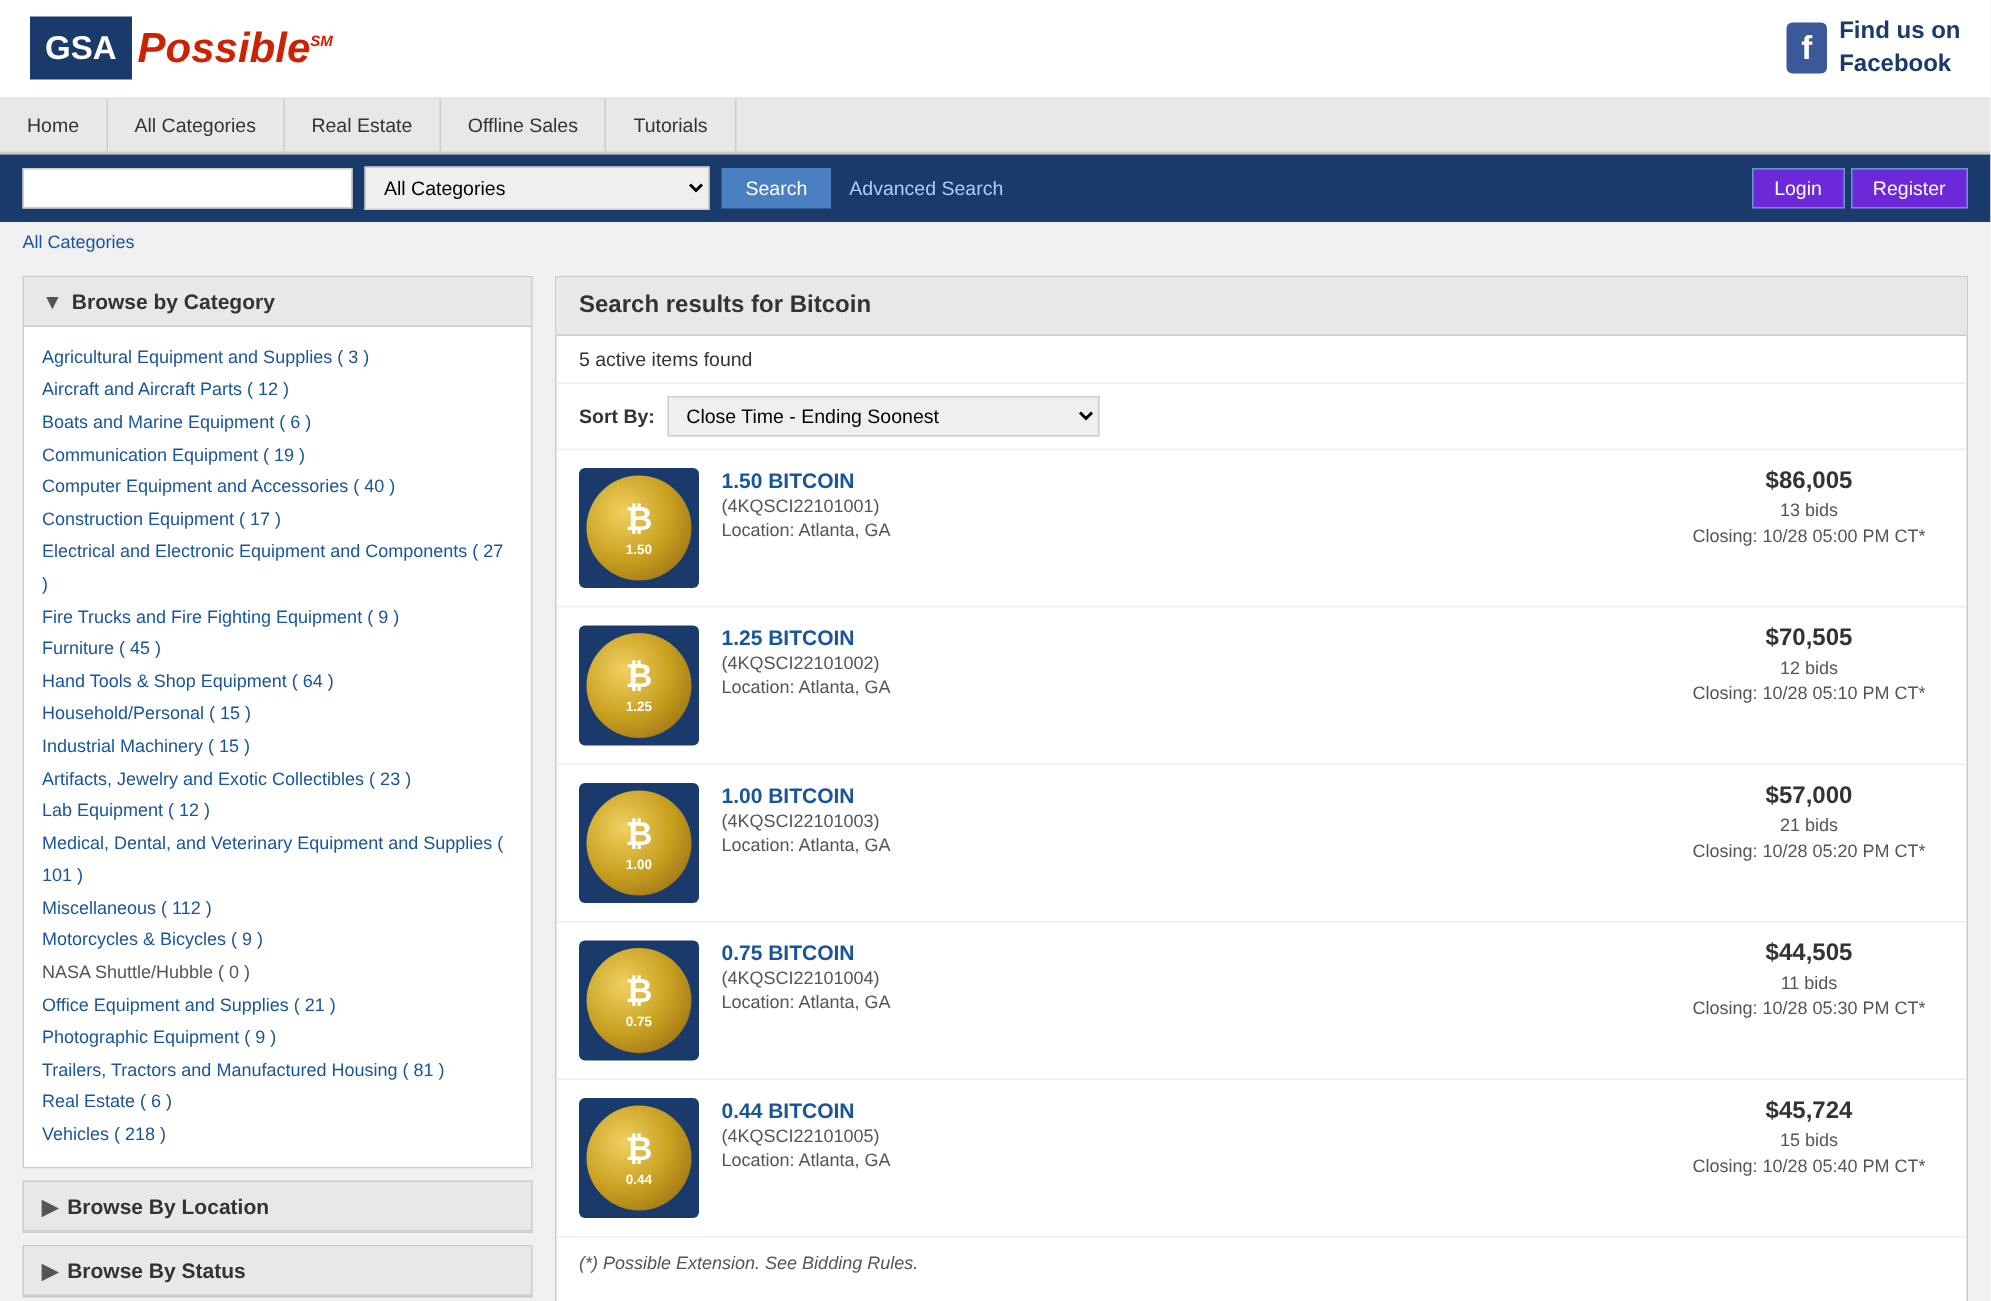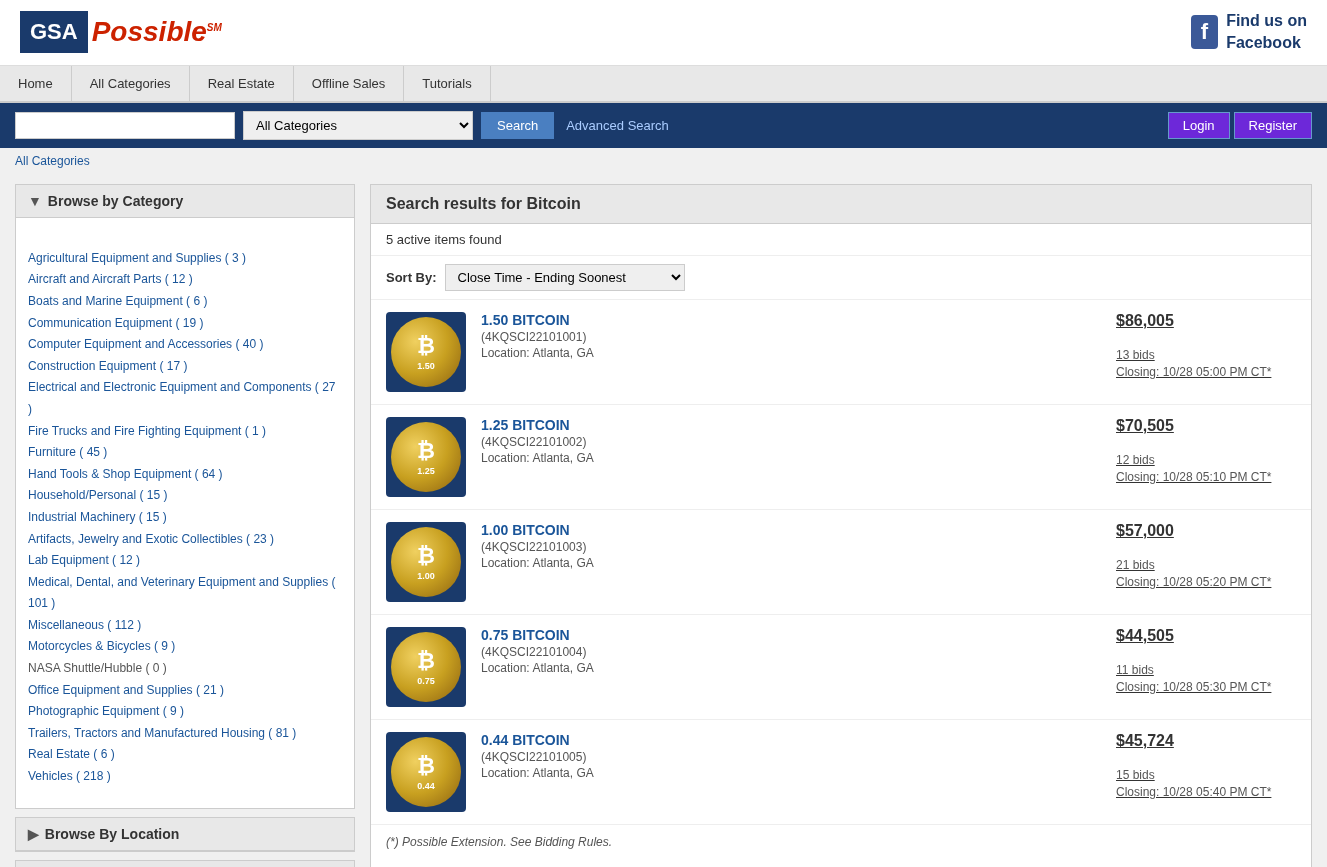--- a/index.html
+++ b/index.html
@@ -34,45 +34,45 @@
     #breadcrumb a { color: #1a5599; text-decoration: none; }
 
     
     #main { display: flex; padding: 10px 15px; gap: 15px; background: #f0f0f0; }
 
     
     #sidebar { width: 340px; flex-shrink: 0; }
     .sidebar-section { background: #fff; border: 1px solid #ccc; margin-bottom: 8px; }
     .sidebar-header { background: #e8e8e8; padding: 8px 12px; font-weight: bold; font-size: 14px; display: flex; align-items: center; gap: 6px; cursor: pointer; border-bottom: 1px solid #ccc; }
     .sidebar-header .arrow { color: #555; }
-    .category-list { padding: 20px 12px; margin-top: 10px; }
+    .category-list { padding: 10px 12px; }
     .category-list a { display: block; color: #1a5599; text-decoration: none; font-size: 12px; line-height: 1.8; }
     .category-list .no-link { color: #555; font-size: 12px; line-height: 1.8; }
 
     
     #content { flex: 1; background: #fff; border: 1px solid #ccc; }
     #content-header { background: #e8e8e8; padding: 10px 15px; font-size: 16px; font-weight: bold; border-bottom: 1px solid #ccc; }
     #results-info { padding: 8px 15px; font-size: 13px; border-bottom: 1px solid #eee; }
     #sort-bar { padding: 8px 15px; display: flex; align-items: center; gap: 8px; border-bottom: 1px solid #eee; }
     #sort-label { font-size: 13px; font-weight: bold; }
-    #sort-select { padding: 4px 8px; font-size: 13px; border: 1px solid #ccc; width: 240px; }
+    #sort-select { padding: 4px 8px; font-size: 13px; border: 1px solid #ccc; width: 288px; }
 
     
     .auction-item { display: flex; align-items: flex-start; padding: 12px 15px; border-bottom: 1px solid #eee; gap: 15px; }
     .item-image { width: 80px; height: 80px; background: #1a3a6b; display: flex; align-items: center; justify-content: center; flex-shrink: 0; border-radius: 4px; overflow: hidden; }
     .bitcoin-coin { width: 70px; height: 70px; border-radius: 50%; background: radial-gradient(circle at 35% 35%, #f0d060, #c8a020, #8b6010); display: flex; align-items: center; justify-content: center; color: #fff; font-size: 11px; font-weight: bold; flex-direction: column; }
     .bitcoin-symbol { font-size: 22px; font-weight: bold; }
     .bitcoin-amount { font-size: 9px; margin-top: 2px; }
     .item-details { flex: 1; }
     .item-title a { color: #1a5599; font-size: 14px; font-weight: bold; text-decoration: none; }
     .item-id { color: #555; font-size: 12px; margin-top: 2px; }
     .item-location { color: #555; font-size: 12px; margin-top: 2px; }
-    .item-bid { text-align: left; min-width: 180px; text-decoration: underline; }
+    .item-bid { text-align: center; min-width: 180px; }
     .bid-amount { font-size: 16px; font-weight: bold; color: #333; }
-    .bid-count { font-size: 12px; color: #555; margin-top: 18px; }
+    .bid-count { font-size: 12px; color: #555; margin-top: 3px; }
     .bid-closing { font-size: 12px; color: #555; margin-top: 3px; }
 
     #extension-note { padding: 10px 15px; font-size: 12px; color: #555; font-style: italic; }
   </style>
 </head>
 <body>
 
 <div id="header">
   <div id="logo-area">
     <div id="logo-box">
@@ -125,21 +125,21 @@
         <span>Browse by Category</span>
       </div>
       <div class="category-list">
         <a href="#">Agricultural Equipment and Supplies ( 3 )</a>
         <a href="#">Aircraft and Aircraft Parts ( 12 )</a>
         <a href="#">Boats and Marine Equipment ( 6 )</a>
         <a href="#">Communication Equipment ( 19 )</a>
         <a href="#">Computer Equipment and Accessories ( 40 )</a>
         <a href="#">Construction Equipment ( 17 )</a>
         <a href="#">Electrical and Electronic Equipment and Components ( 27 )</a>
-        <a href="#">Fire Trucks and Fire Fighting Equipment ( 1 )</a>
+        <a href="#">Fire Trucks and Fire Fighting Equipment ( 9 )</a>
         <a href="#">Furniture ( 45 )</a>
         <a href="#">Hand Tools &amp; Shop Equipment ( 64 )</a>
         <a href="#">Household/Personal ( 15 )</a>
         <a href="#">Industrial Machinery ( 15 )</a>
         <a href="#">Artifacts, Jewelry and Exotic Collectibles ( 23 )</a>
         <a href="#">Lab Equipment ( 12 )</a>
         <a href="#">Medical, Dental, and Veterinary Equipment and Supplies ( 101 )</a>
         <a href="#">Miscellaneous ( 112 )</a>
         <a href="#">Motorcycles &amp; Bicycles ( 9 )</a>
         <span class="no-link">NASA Shuttle/Hubble ( 0 )</span>

